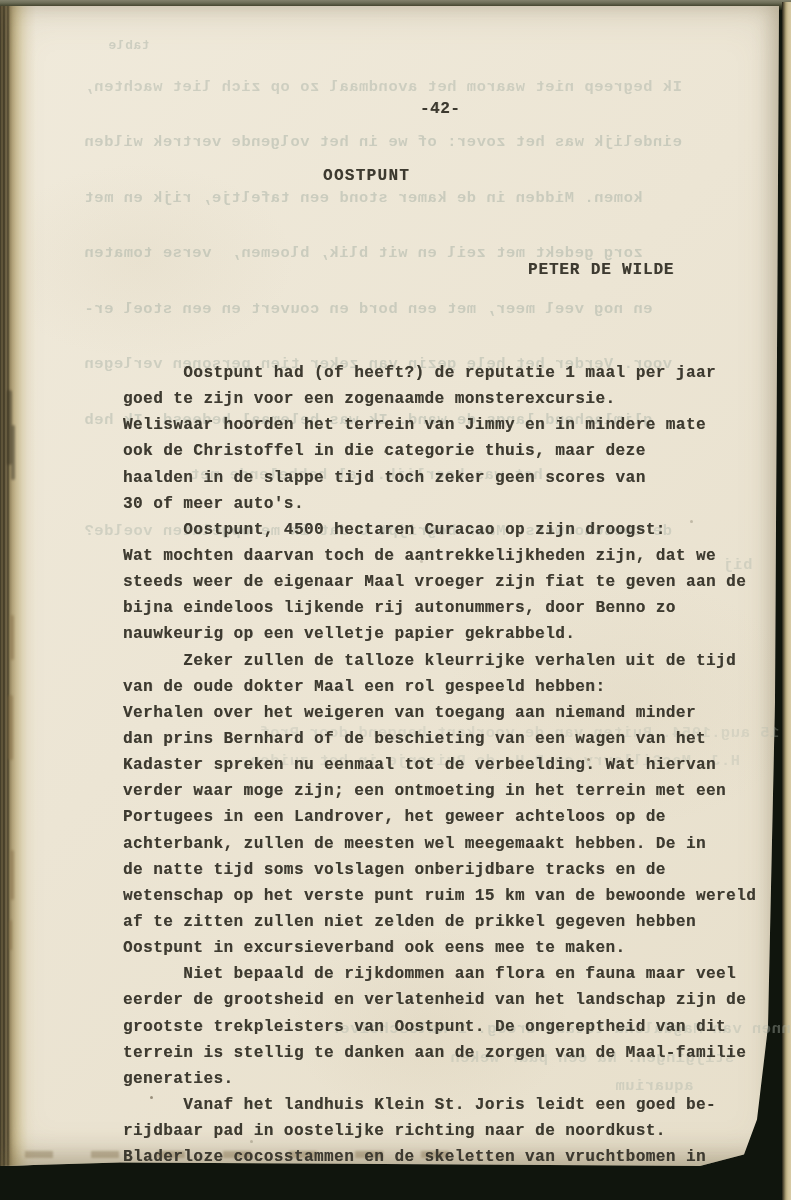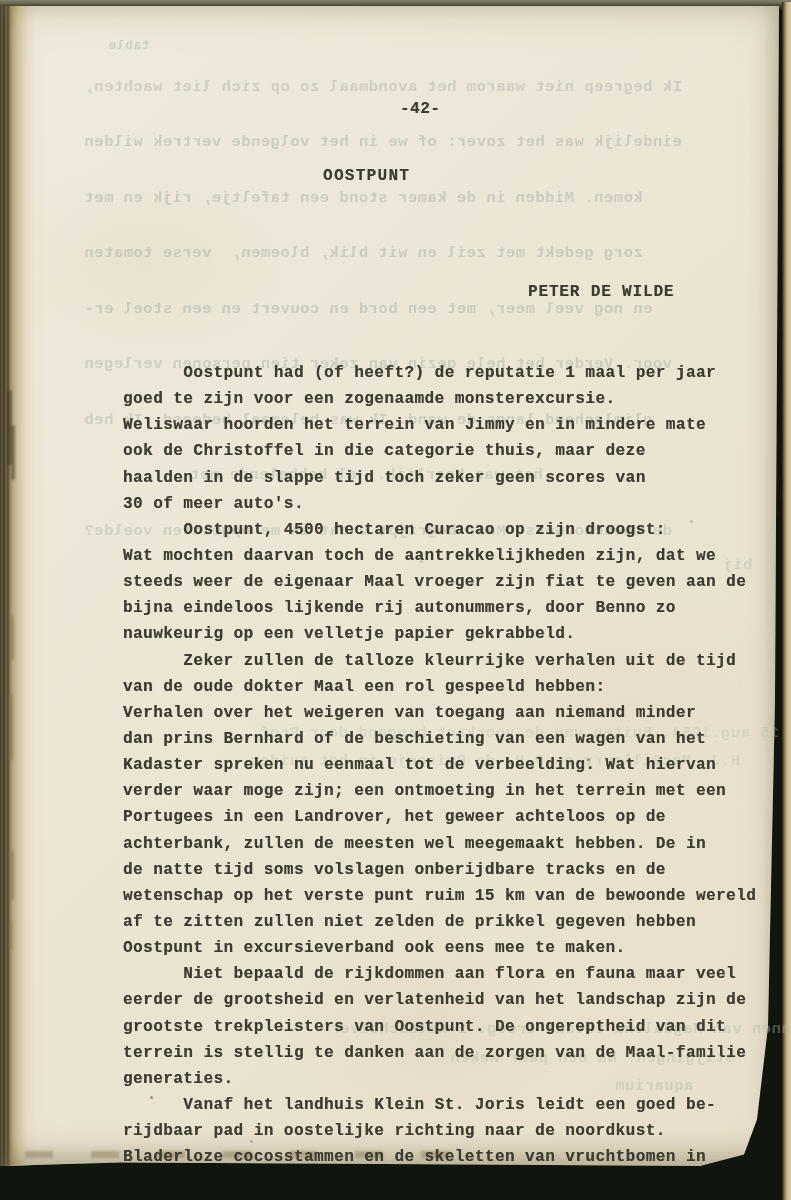--- a/index.html
+++ b/index.html
@@ -47,23 +47,23 @@
     color:#aeb6aa;transform:scaleX(-1);filter:blur(.7px);white-space:pre;
   }
   
   .ink{
     position:absolute;color:#3d3a30;font-weight:bold;white-space:pre;
     font-size:16px;letter-spacing:.45px;
     text-shadow:.3px .3px .4px rgba(62,58,48,.55);
   }
   .body-text{left:123px;top:324px;}
   .body-line{height:26.15px;line-height:26.15px;white-space:pre;}
-  .pageno{left:400px;top:100px;letter-spacing:.5px;text-align:center;}
+  .pageno{left:420px;top:100px;letter-spacing:.5px;text-align:center;}
   .title{left:323px;top:167px;letter-spacing:1.3px;}
-  .author{left:528px;top:283px;letter-spacing:.85px;}
+  .author{left:528px;top:261px;letter-spacing:.85px;}
   
   .smudge{position:absolute;border-radius:3px;background:rgba(52,46,32,.45);filter:blur(1px);}
   .smudge-tan{background:rgba(130,108,66,.42);}
   .speck{position:absolute;width:3px;height:3px;border-radius:50%;background:rgba(85,75,55,.55);}
   .edge-smudge{
     position:absolute;left:25px;top:1151px;width:430px;height:7px;filter:blur(.8px);opacity:.55;
     background:repeating-linear-gradient(90deg,rgba(110,90,50,.6) 0 28px,transparent 28px 66px);
   }
 </style>
 </head>

